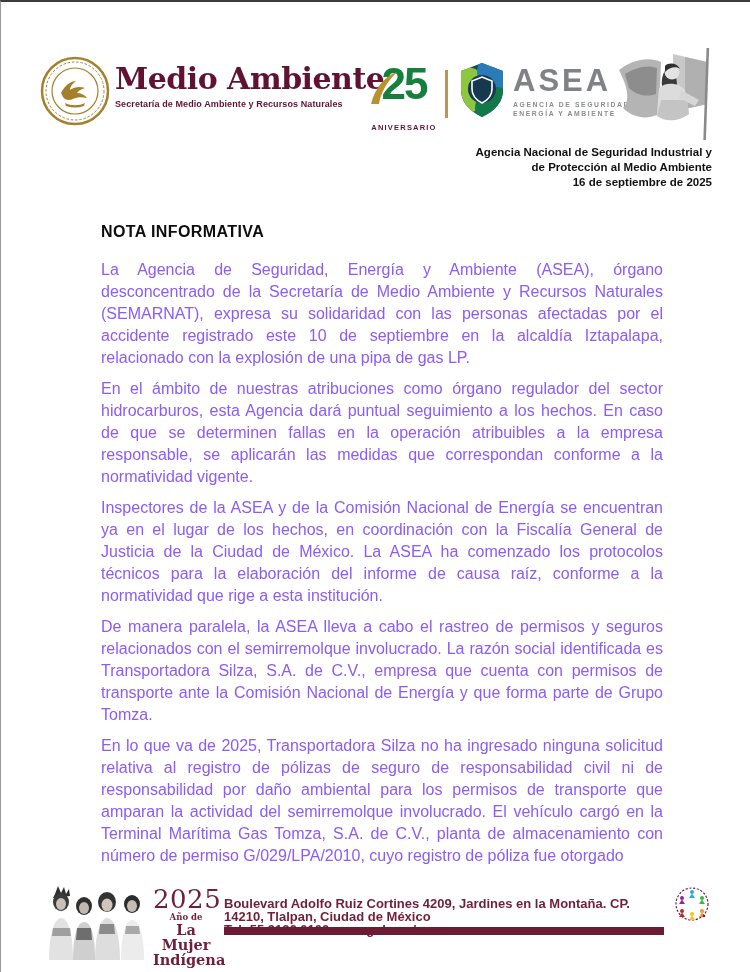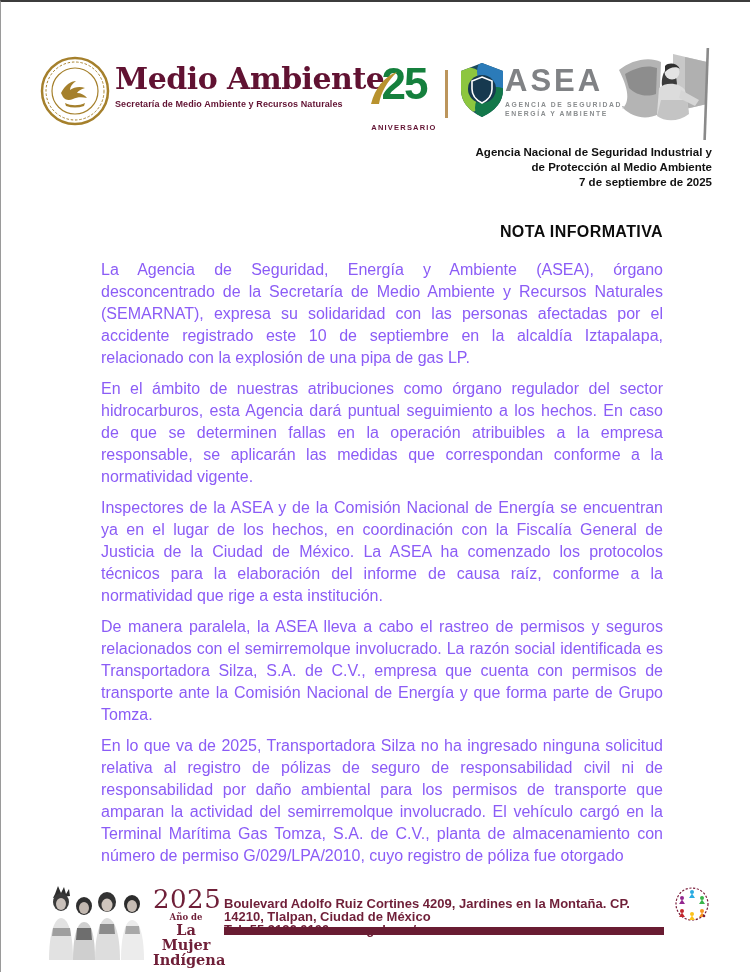--- a/index.html
+++ b/index.html
@@ -28,35 +28,35 @@
     font-size: 44px; line-height: 44px; color: #15803d; letter-spacing: -2px;
   }
   .logo25-swoosh { position: absolute; left: 2px; top: 8px; width: 30px; height: 36px; }
   .logo25-label {
     font-size: 7.5px; font-weight: bold; color: #611232; letter-spacing: 1.2px;
     margin-top: 17px; white-space: nowrap;
   }
   .gold-divider { position: absolute; left: 444px; top: 68px; width: 3px; height: 48px; background: #bc955c; }
   .asea-logo { position: absolute; left: 458px; top: 60px; display: flex; align-items: flex-start; }
   .asea-shield { width: 46px; height: 56px; }
-  .asea-textcol { padding-top: 4px; }
+  .asea-textcol { margin-left: 8px; padding-top: 4px; }
   .asea-acronym {
     font-weight: bold; font-size: 31px; line-height: 30px; color: #808285; letter-spacing: 3px;
   }
   .asea-sub { margin-top: 4px; font-size: 6.8px; font-weight: bold; color: #8a8d8f; letter-spacing: 1.6px; line-height: 9px; }
   .woman-flag { position: absolute; left: 610px; top: 40px; width: 118px; height: 102px; }
 
   .letterhead {
     position: absolute; right: 38px; top: 143px; text-align: right;
     font-size: 11.5px; font-weight: bold; color: #111; line-height: 15px;
   }
 
   
   .doc-title {
-    position: absolute; left: 100px; top: 221px; width: 562px; text-align: right;
+    position: absolute; left: 100px; top: 221px; width: 562px; text-align: left;
     font-size: 16px; font-weight: bold; color: #0d0d0d; letter-spacing: 0.4px;
   }
   .content { position: absolute; left: 100px; top: 257px; width: 562px; }
   .content p {
     font-size: 16px; line-height: 22px; text-align: justify; color: #8b5cf6;
     margin-bottom: 9px;
   }
 
   
   .women-illus { position: absolute; left: 42px; top: 882px; width: 110px; height: 76px; }
@@ -143,21 +143,21 @@
       <path d="M54 24 C58 20 66 21 69 27 C66 24 58 25 54 30 Z" fill="#2f2f2f"></path>
       <path d="M48 46 C54 40 68 40 74 48 L78 70 C70 78 54 78 46 72 Z" fill="#dcdcdc"></path>
       <path d="M50 58 L76 58 L78 72 C68 80 54 80 46 74 Z" fill="#c4c4c4"></path>
       <path d="M70 48 L88 58 L84 64 L68 56 Z" fill="#d6d6d6"></path>
     </svg>
   </div>
 
   <div class="letterhead">
     <div>Agencia Nacional de Seguridad Industrial y</div>
     <div>de Protección al Medio Ambiente</div>
-    <div>7 de septiembre de 2025</div>
+    <div>16 de septiembre de 2025</div>
   </div>
 
   <div class="doc-title">NOTA INFORMATIVA</div>
 
   <div class="content">
     <p>La Agencia de Seguridad, Energía y Ambiente (ASEA), órgano desconcentrado de la Secretaría de Medio Ambiente y Recursos Naturales (SEMARNAT), expresa su solidaridad con las personas afectadas por el accidente registrado este 10 de septiembre en la alcaldía Iztapalapa, relacionado con la explosión de una pipa de gas LP.</p>
     <p>En el ámbito de nuestras atribuciones como órgano regulador del sector hidrocarburos, esta Agencia dará puntual seguimiento a los hechos. En caso de que se determinen fallas en la operación atribuibles a la empresa responsable, se aplicarán las medidas que correspondan conforme a la normatividad vigente.</p>
     <p>Inspectores de la ASEA y de la Comisión Nacional de Energía se encuentran ya en el lugar de los hechos, en coordinación con la Fiscalía General de Justicia de la Ciudad de México. La ASEA ha comenzado los protocolos técnicos para la elaboración del informe de causa raíz, conforme a la normatividad que rige a esta institución.</p>
     <p>De manera paralela, la ASEA lleva a cabo el rastreo de permisos y seguros relacionados con el semirremolque involucrado. La razón social identificada es Transportadora Silza, S.A. de C.V., empresa que cuenta con permisos de transporte ante la Comisión Nacional de Energía y que forma parte de Grupo Tomza.</p>
     <p>En lo que va de 2025, Transportadora Silza no ha ingresado ninguna solicitud relativa al registro de pólizas de seguro de responsabilidad civil ni de responsabilidad por daño ambiental para los permisos de transporte que amparan la actividad del semirremolque involucrado. El vehículo cargó en la Terminal Marítima Gas Tomza, S.A. de C.V., planta de almacenamiento con número de permiso G/029/LPA/2010, cuyo registro de póliza fue otorgado</p>

